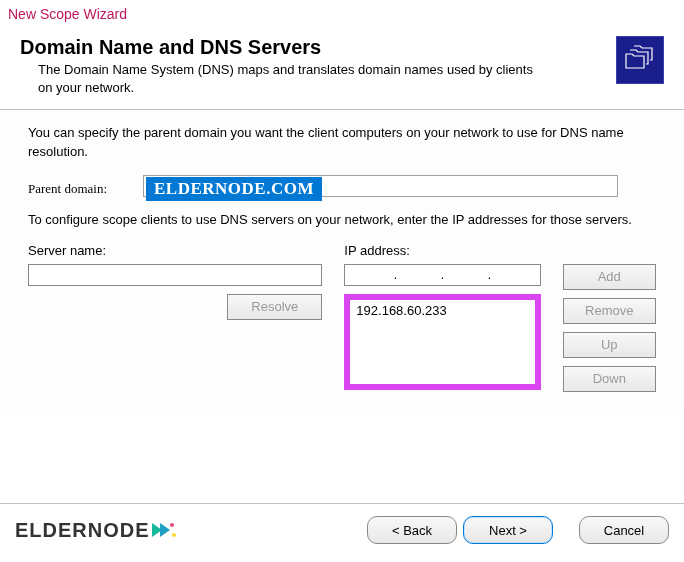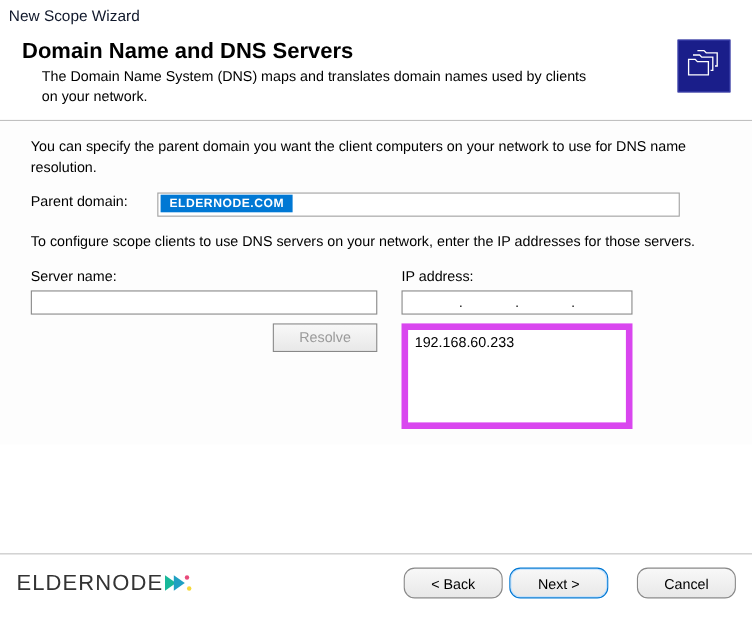--- a/index.html
+++ b/index.html
@@ -12,21 +12,21 @@
       font-size: 13px;
       background: #ffffff;
       color: #000000;
       width: 684px;
       height: 562px;
       overflow: hidden;
     }
     .window-title {
       padding: 6px 8px;
       font-size: 14px;
-      color: #0f172a;
+      color: #be185d;
     }
     .header-section {
       padding: 8px 20px 12px 20px;
       background: #ffffff;
       display: flex;
       align-items: flex-start;
     }
     .header-text {
       flex: 1;
     }
@@ -58,42 +58,43 @@
     .content {
       padding: 14px 28px;
       background: #fdfdfd;
     }
     .instruction {
       margin-bottom: 14px;
       line-height: 1.4;
     }
     .field-row {
       display: flex;
-      align-items: flex-start;
+      align-items: flex-end;
       margin-bottom: 14px;
+      font-family: Liberation Serif, serif;
     }
     .field-label {
       width: 115px;
     }
     .parent-domain-input {
       width: 475px;
       height: 22px;
       border: 1px solid #a0a0a0;
       padding: 0 4px;
       background: #fff;
       position: relative;
     }
     .domain-badge {
       position: absolute;
       left: 2px;
       top: 1px;
       background: #0078d4;
       color: #fff;
       font-weight: bold;
-      font-size: 11px;
+      font-size: 17px;
       padding: 2px 8px;
       letter-spacing: 0.5px;
     }
     .columns {
       display: flex;
       gap: 22px;
     }
     .col-left {
       width: 315px;
     }
@@ -177,21 +178,21 @@
       left: 0;
       right: 0;
       padding: 12px 15px 18px 15px;
       border-top: 1px solid #c0c0c0;
       display: flex;
       align-items: center;
       background: #fff;
     }
     .logo {
       font-size: 20px;
-      font-weight: normal;
+      font-weight: bold;
       letter-spacing: 1px;
       color: #333;
       display: flex;
       align-items: center;
       justify-content: space-between;
     }
     .logo-accent {
       display: inline-flex;
       margin-left: 2px;
     }
@@ -266,20 +267,29 @@
         <span class="ip-seg"></span>
           <span class="ip-dot">.</span>
         <span class="ip-seg"></span>
           <span class="ip-dot">.</span>
         <span class="ip-seg"></span>
       </div>
       <div class="list-box">
         <div class="list-box-item">192.168.60.233</div>
       </div>
     </div>
+    <div class="col-right">
+      <div class="col-label" style="visibility:hidden">.</div>
+      <div class="side-btn-stack">
+        <button class="btn btn-side disabled">Add</button>
+        <button class="btn btn-side disabled">Remove</button>
+        <button class="btn btn-side disabled">Up</button>
+        <button class="btn btn-side disabled">Down</button>
+      </div>
+    </div>
   </div>
 </div>
 
 <div class="footer">
   <div class="logo">
     <span>ELDERNODE</span>
     <span class="logo-accent">
       <svg width="26" height="22" viewBox="0 0 26 22">
         <polygon points="0,4 10,11 0,18" fill="#18b89a"></polygon>
         <polygon points="8,4 18,11 8,18" fill="#1fa0c2"></polygon>

